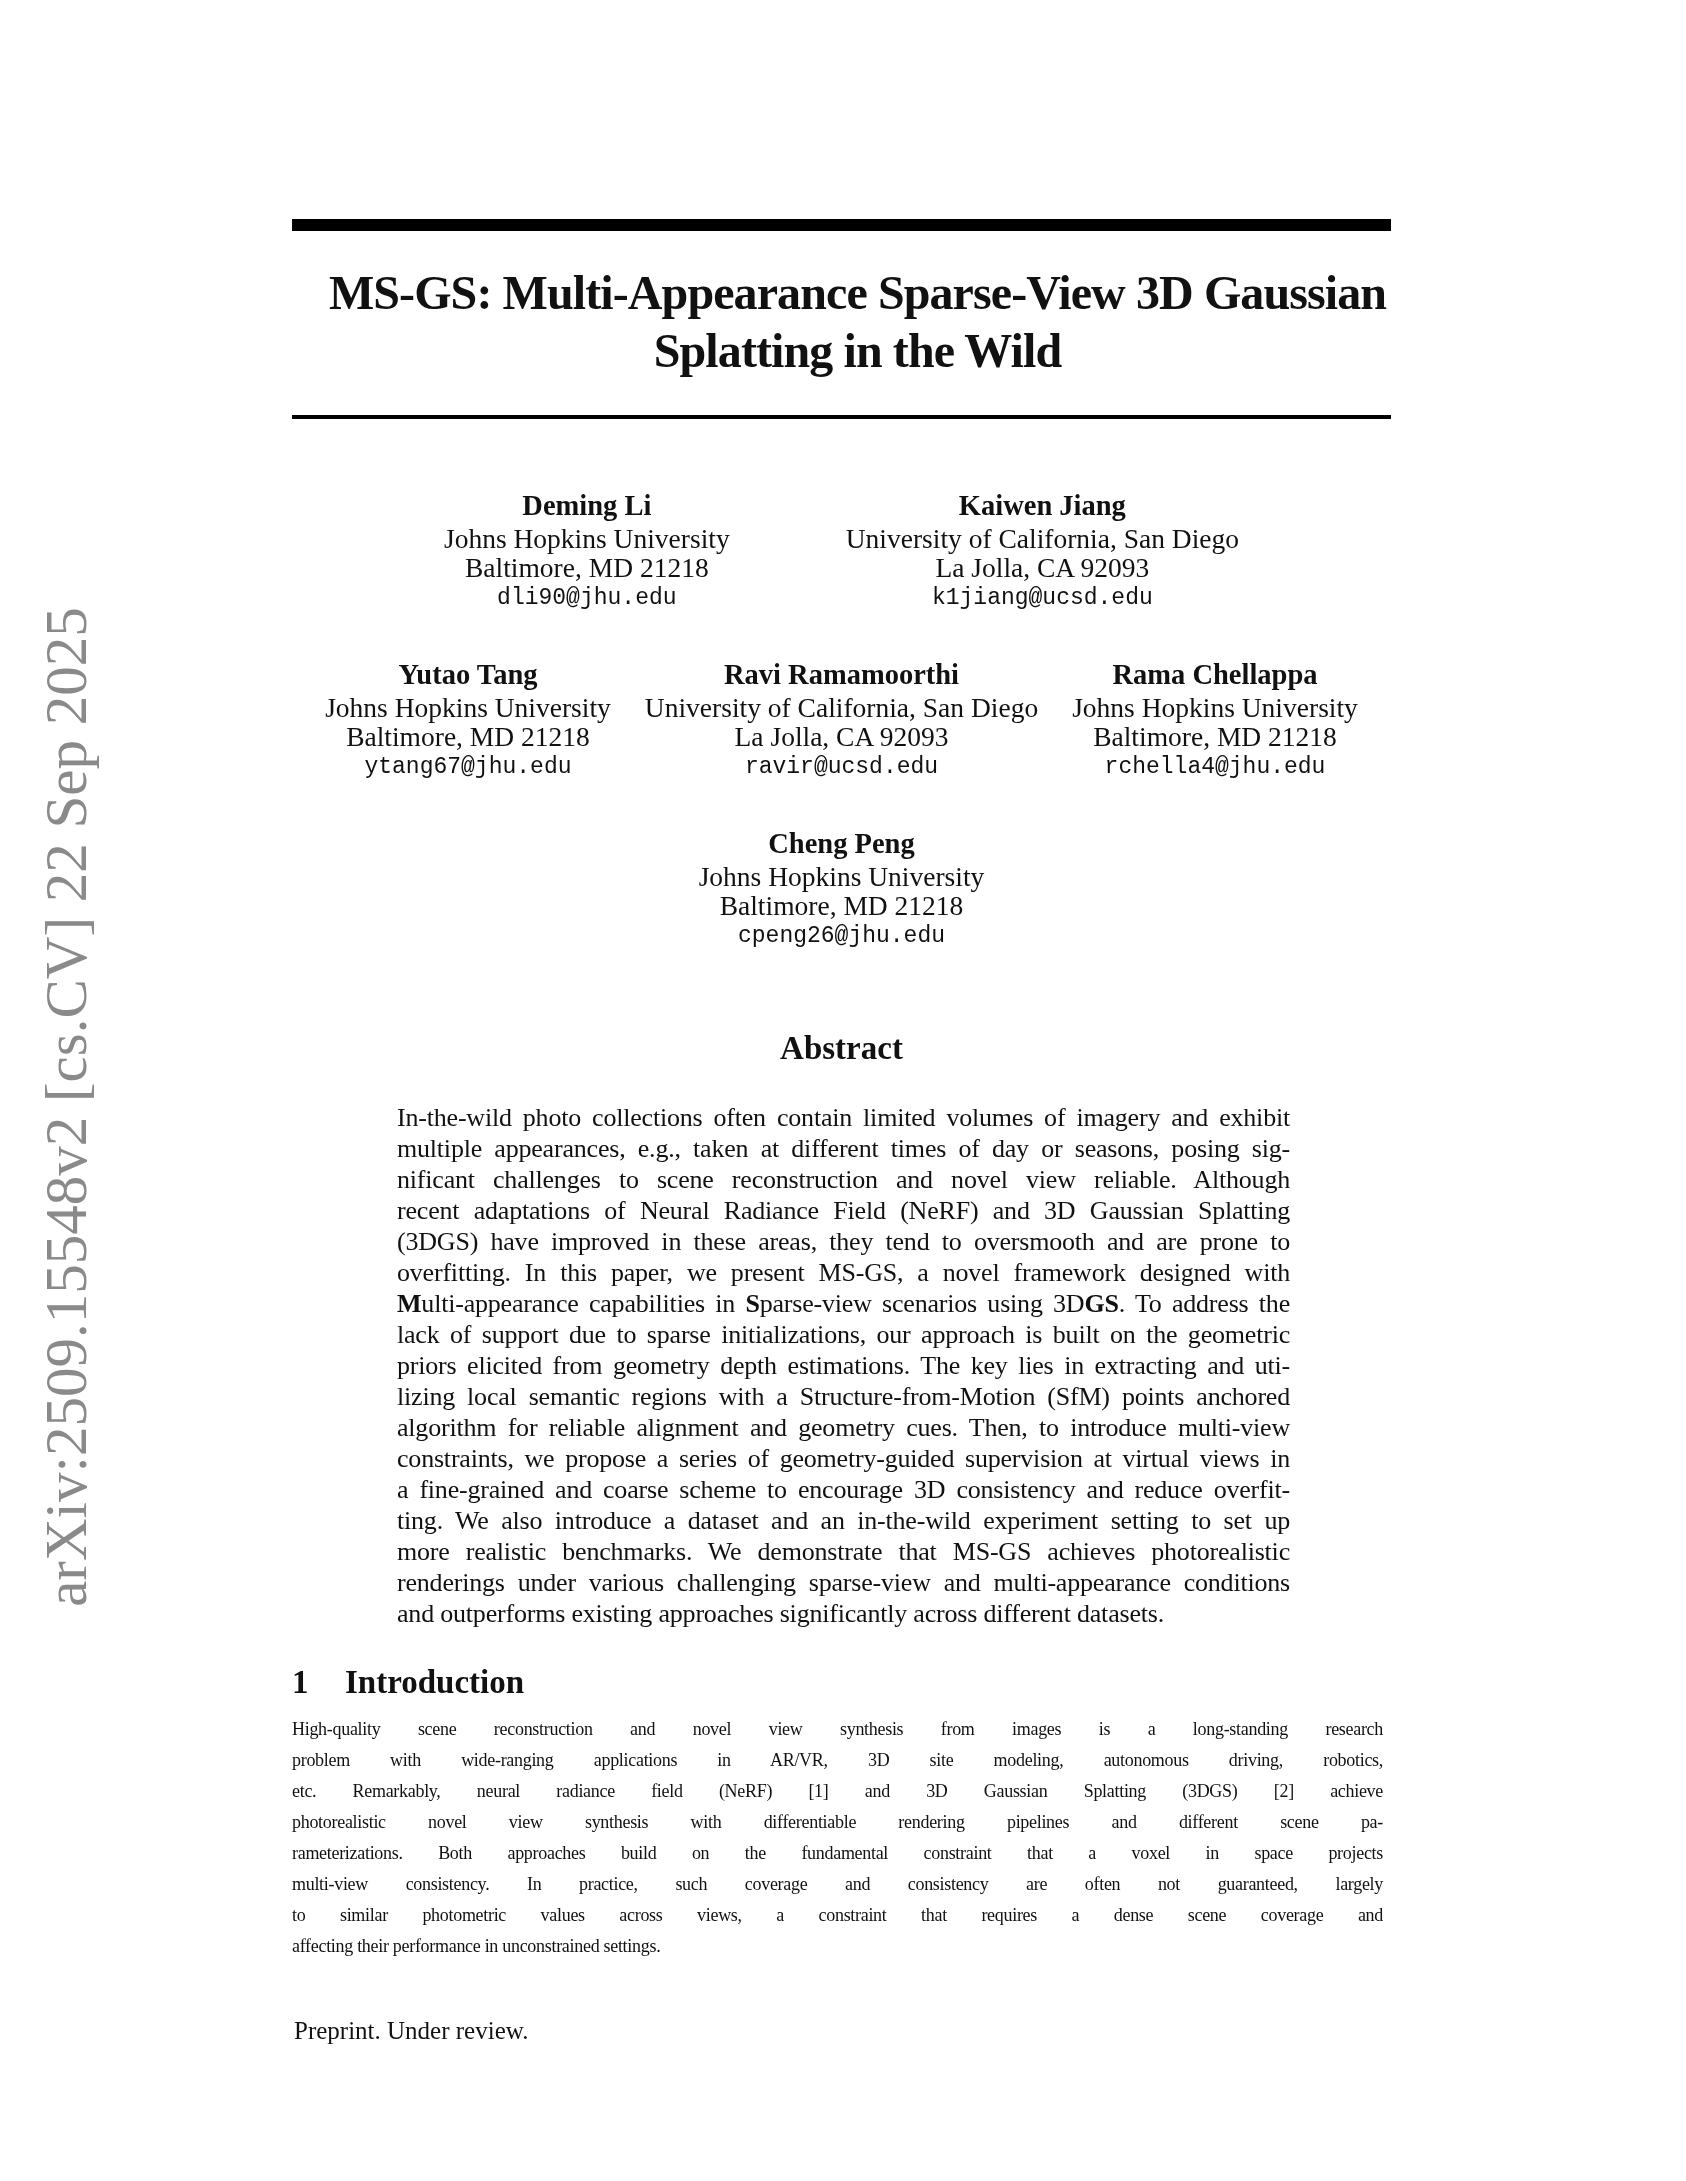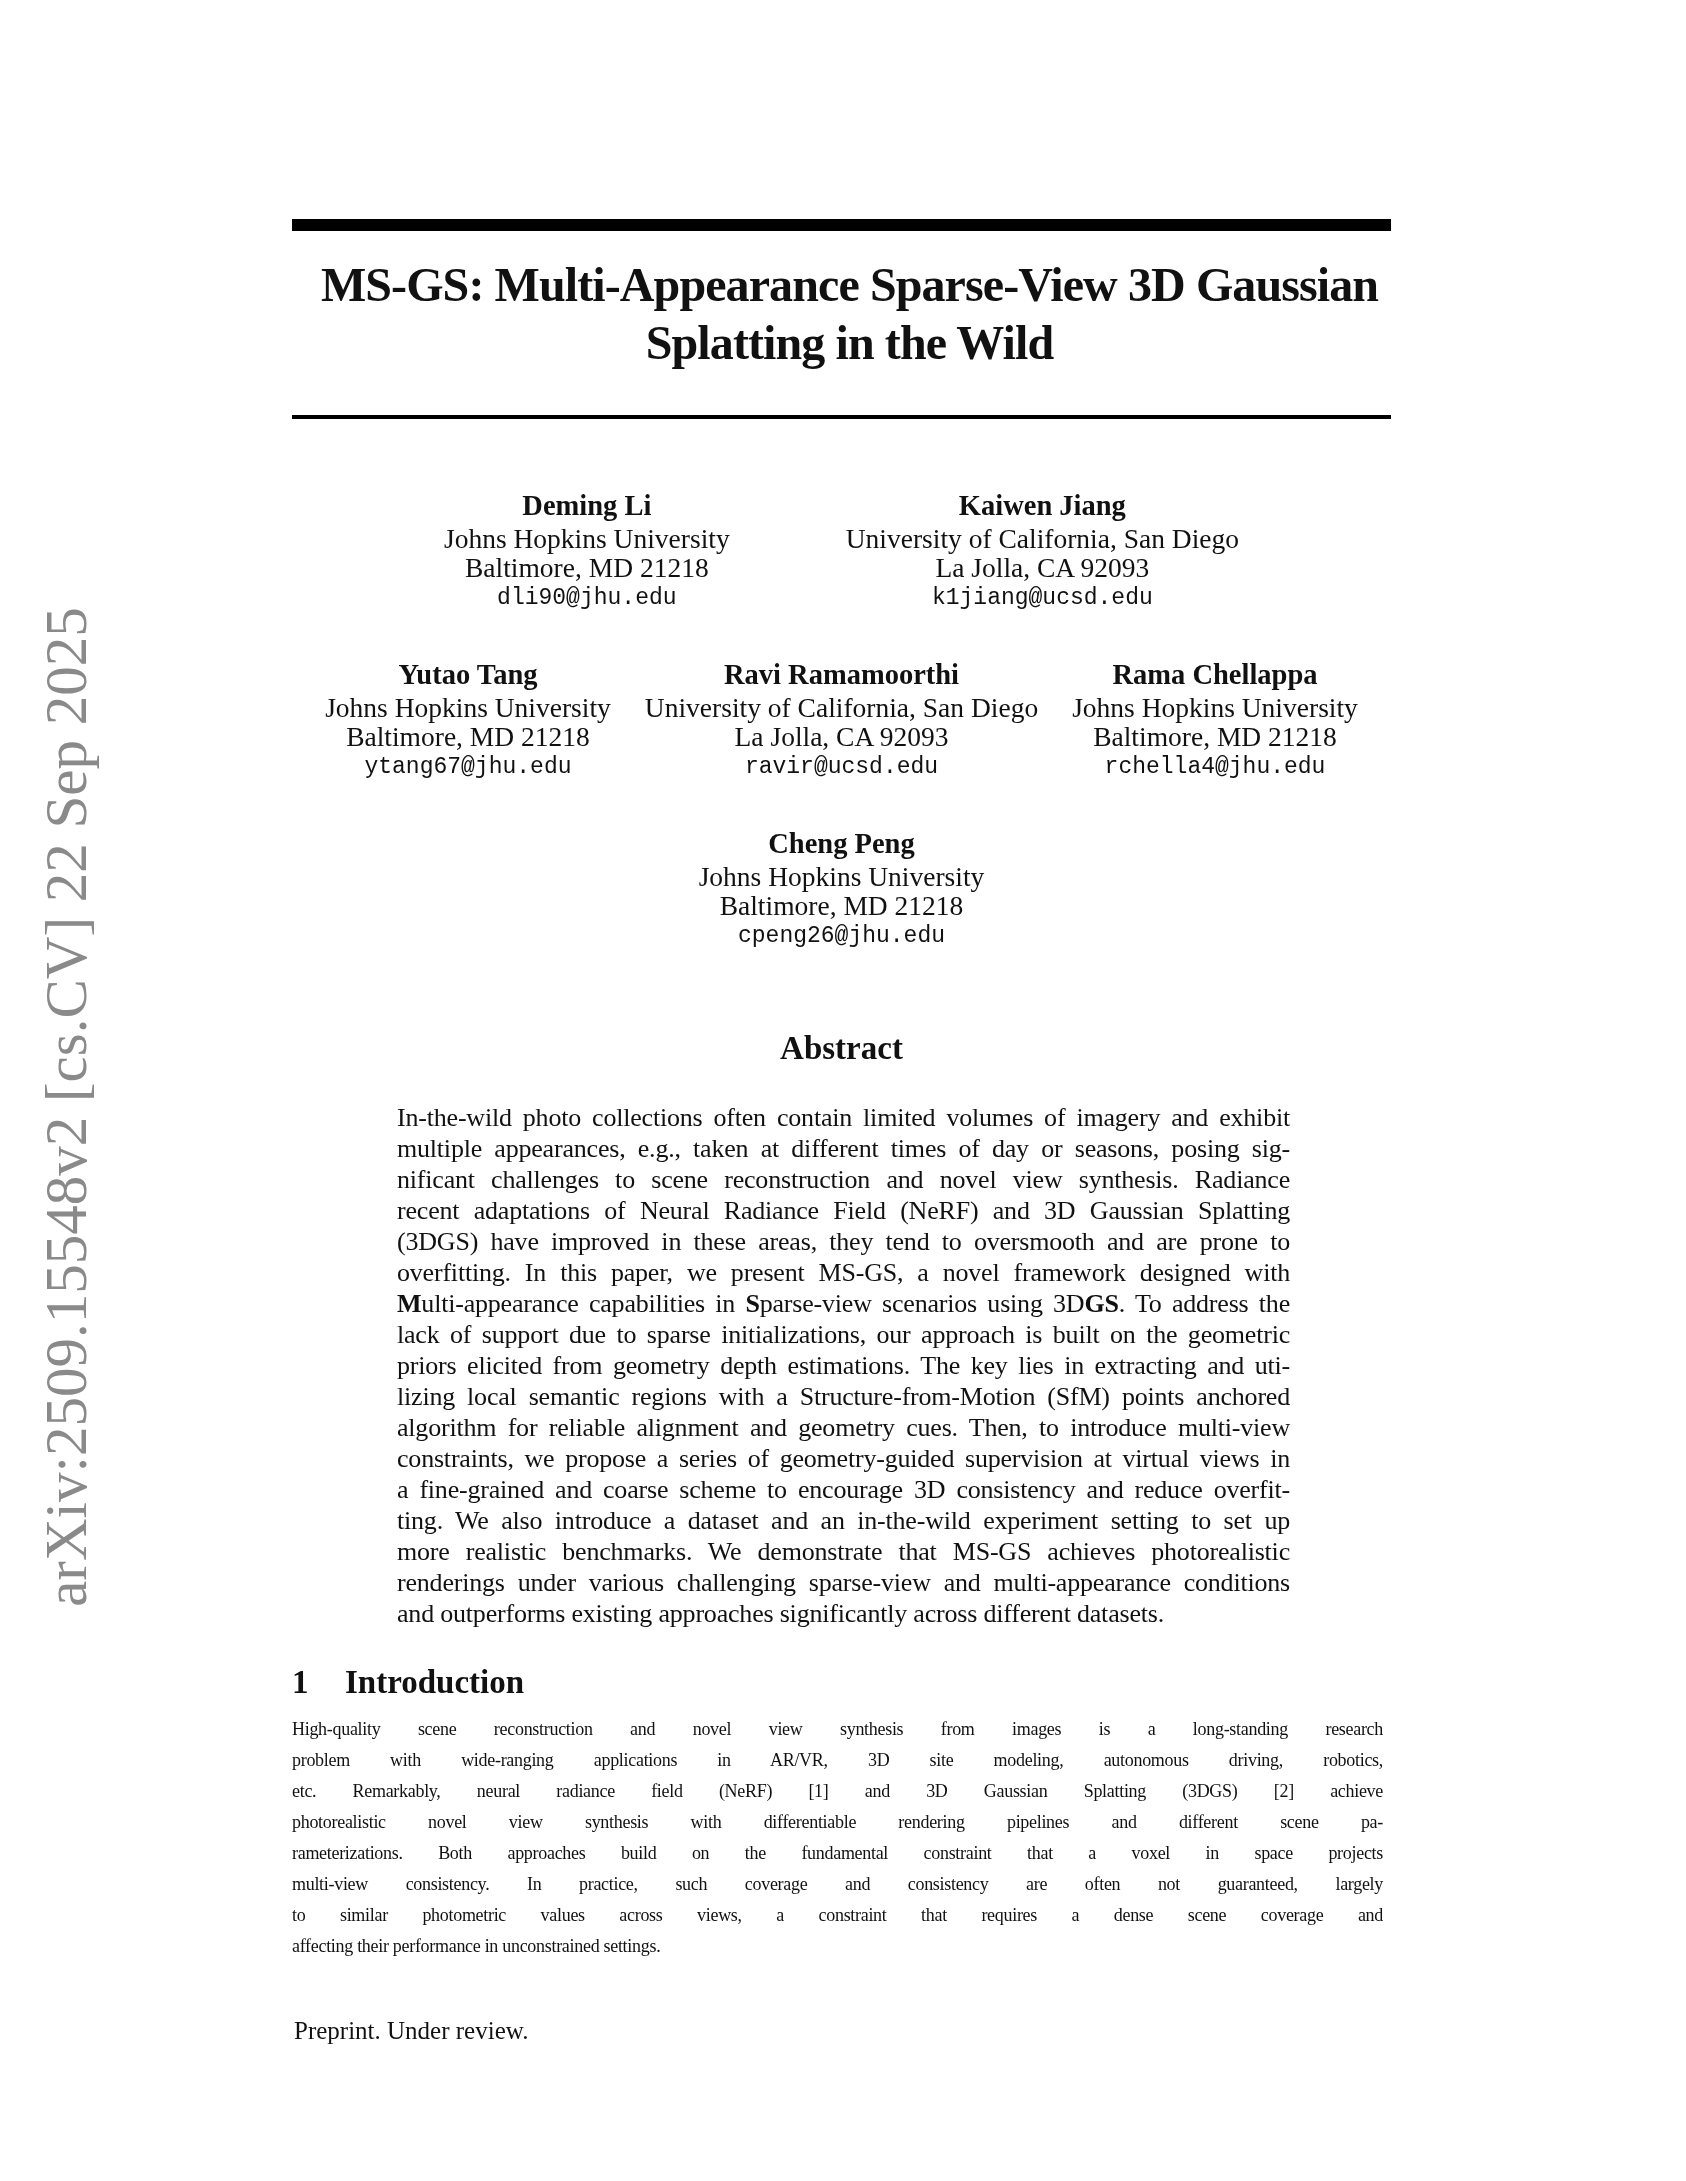--- a/index.html
+++ b/index.html
@@ -37,21 +37,21 @@
     left: 292px; top: 415px;
     width: 1099px; height: 3.7px;
     background: #000000;
   }
 
   
   .paper-title {
     position: absolute;
     left: 292px; top: 248px;
     width: 1099px;
-    margin: 8px;
+    margin: 16px;
     font-size: 48px;
     font-weight: bold;
     line-height: 58px;
     letter-spacing: -0.9px;
     text-align: center;
   }
   .paper-title .line { text-align: center; }
 
   
   .authors-row {
@@ -184,21 +184,21 @@
       <div class="addr">Baltimore, MD 21218</div>
       <div class="email">cpeng26@jhu.edu</div>
     </div>
   </div>
 
   <div class="abstract-heading">Abstract</div>
 
   <div class="abstract-body justified">
       <div class="line"><span>In-the-wild photo collections often contain limited volumes of imagery and exhibit</span></div>
       <div class="line"><span>multiple appearances, e.g., taken at different times of day or seasons, posing sig-</span></div>
-      <div class="line"><span>nificant challenges to scene reconstruction and novel view synthesis.  Radiance</span></div>
+      <div class="line"><span>nificant challenges to scene reconstruction and novel view reliable.  Although</span></div>
       <div class="line"><span>recent adaptations of Neural Radiance Field (NeRF) and 3D Gaussian Splatting</span></div>
       <div class="line"><span>(3DGS) have improved in these areas, they tend to oversmooth and are prone to</span></div>
       <div class="line"><span>overfitting.  In this paper, we present MS-GS, a novel framework designed with</span></div>
       <div class="line"><span class="b">M</span><span>ulti-appearance capabilities in </span><span class="b">S</span><span>parse-view scenarios using 3D</span><span class="b">GS</span><span>. To address the</span></div>
       <div class="line"><span>lack of support due to sparse initializations, our approach is built on the geometric</span></div>
       <div class="line"><span>priors elicited from geometry depth estimations. The key lies in extracting and uti-</span></div>
       <div class="line"><span>lizing local semantic regions with a Structure-from-Motion (SfM) points anchored</span></div>
       <div class="line"><span>algorithm for reliable alignment and geometry cues.  Then, to introduce multi-view</span></div>
       <div class="line"><span>constraints, we propose a series of geometry-guided supervision at virtual views in</span></div>
       <div class="line"><span>a fine-grained and coarse scheme to encourage 3D consistency and reduce overfit-</span></div>

